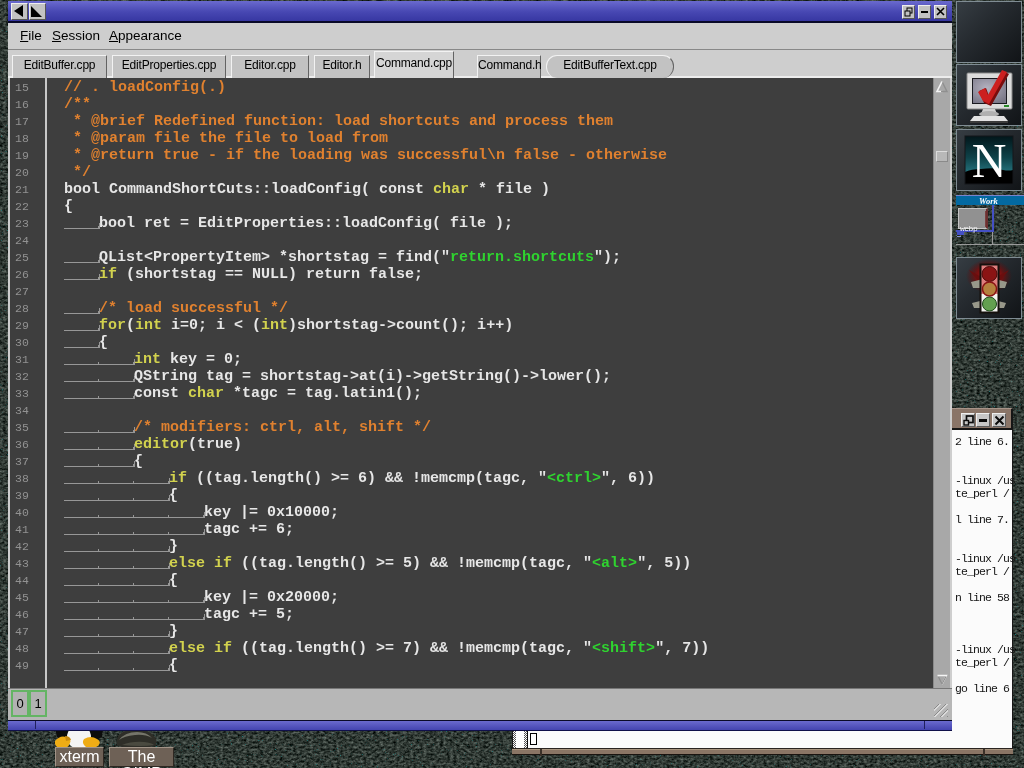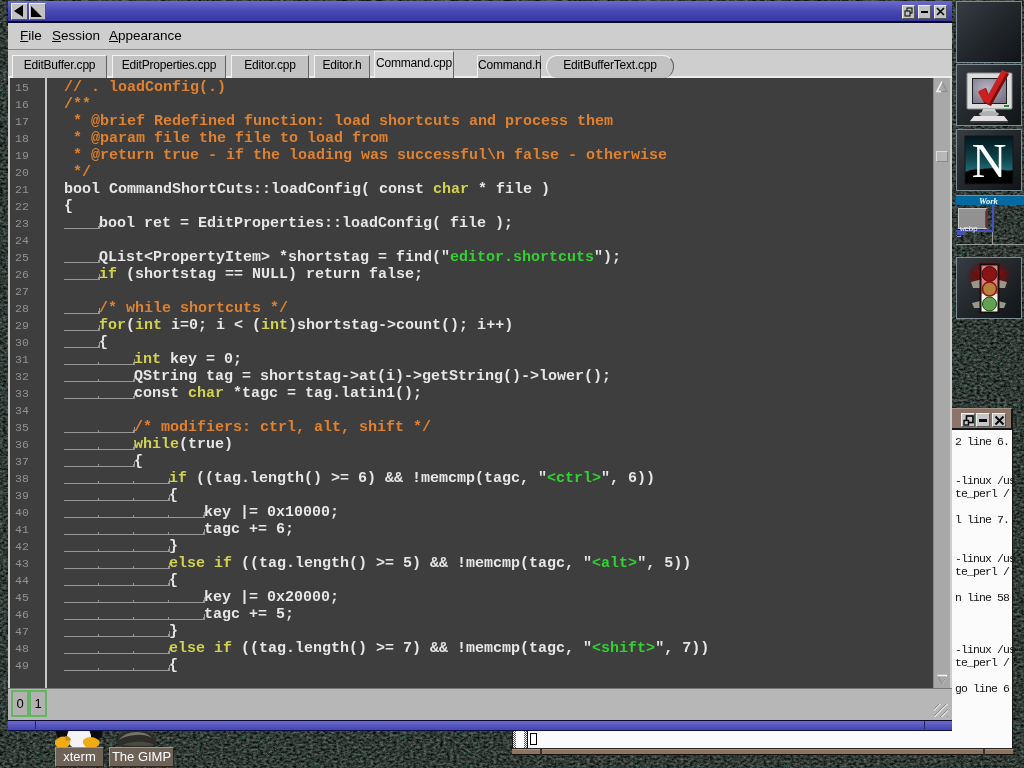--- a/index.html
+++ b/index.html
@@ -41,21 +41,21 @@
 i.t{display:inline-block;width:35px;height:3px;border-right:1px solid #979797;border-bottom:1px solid #979797;vertical-align:-2px;}
 i.e{display:inline-block;width:0px;height:6px;border-left:1px solid #979797;vertical-align:-2px;margin-right:-1px;}
 
 #vscroll{position:absolute;right:0;top:0;width:17px;height:100%;background:#a8a8a8;border-left:1px solid #8a8a8a;}
 
 #status{position:absolute;left:0;top:665px;width:944px;height:32px;background:#b7b7b7;border-top:1px solid #777;}
 .sbox{position:absolute;top:1px;width:18px;height:27px;border:2px solid #64b464;background:#b2b2b2;color:#000;font-size:13px;text-align:center;line-height:23px;}
 #grip{position:absolute;right:4px;top:15px;width:14px;height:13px;background:repeating-linear-gradient(135deg,#b7b7b7 0 3px,#8a8a8a 3px 4px,#dadada 4px 5px);}
 #resizebar{position:absolute;left:0;top:719px;width:944px;height:11px;background:linear-gradient(#6a6ace,#4444b0);border-top:1px solid #0a0a28;border-bottom:1px solid #10104a;}
 
-.applabel{position:absolute;z-index:1;background:#6e6156;border-top:1px solid #a29488;border-left:1px solid #a29488;border-right:1px solid #2f2822;border-bottom:1px solid #2f2822;color:#fff;font-size:13px;text-align:center;line-height:17px;height:20px;}
+.applabel{position:absolute;z-index:1;background:#6e6156;border-top:1px solid #a29488;border-left:1px solid #a29488;border-right:1px solid #2f2822;border-bottom:1px solid #2f2822;color:#fff;font-size:16px;text-align:center;line-height:17px;height:20px;}
 </style></head>
 <body>
 <svg id="bg" width="1024" height="768">
     <defs>
 <filter id="gran" x="0" y="0" width="100%" height="100%" color-interpolation-filters="sRGB">
 <feTurbulence type="fractalNoise" baseFrequency="0.3 0.42" numOctaves="4" seed="11" stitchTiles="stitch"></feTurbulence>
 <feColorMatrix type="matrix" values="0.55 0 0 0 -0.085  0.57 0 0 0 -0.06  0.55 0 0 0 -0.07  0 0 0 0 1"></feColorMatrix>
 </filter>
 <filter id="teal" x="0" y="0" width="100%" height="100%" color-interpolation-filters="sRGB">
 <feTurbulence type="fractalNoise" baseFrequency="0.8" numOctaves="2" seed="42" stitchTiles="stitch"></feTurbulence>
@@ -269,32 +269,32 @@
           <pre id="codepre"><span class="c">// . loadConfig(.)</span>
 <span class="c">/**</span>
 <span class="c"> * @brief Redefined function: load shortcuts and process them</span>
 <span class="c"> * @param file the file to load from</span>
 <span class="c"> * @return true - if the loading was successful\n false - otherwise</span>
 <span class="c"> */</span>
 bool CommandShortCuts::loadConfig( const <span class="k">char</span> * file )
 {
 <i class="t"></i><i class="e"></i>bool ret = EditProperties::loadConfig( file );
 
-<i class="t"></i><i class="e"></i>QList&lt;PropertyItem&gt; *shortstag = find("<span class="s">editor.shortcuts</span>");
+<i class="t"></i><i class="e"></i>QList&lt;PropertyItem&gt; *shortstag = find("<span class="s">return.shortcuts</span>");
 <i class="t"></i><i class="e"></i><span class="k">if</span> (shortstag == NULL) return false;
 
-<i class="t"></i><i class="e"></i><span class="c">/* while shortcuts */</span>
+<i class="t"></i><i class="e"></i><span class="c">/* load successful */</span>
 <i class="t"></i><i class="e"></i><span class="k">for</span>(<span class="k">int</span> i=0; i &lt; (<span class="k">int</span>)shortstag-&gt;count(); i++)
 <i class="t"></i><i class="e"></i>{
 <i class="t"></i><i class="t"></i><i class="e"></i><span class="k">int</span> key = 0;
 <i class="t"></i><i class="t"></i><i class="e"></i>QString tag = shortstag-&gt;at(i)-&gt;getString()-&gt;lower();
 <i class="t"></i><i class="t"></i><i class="e"></i>const <span class="k">char</span> *tagc = tag.latin1();
 
 <i class="t"></i><i class="t"></i><i class="e"></i><span class="c">/* modifiers: ctrl, alt, shift */</span>
-<i class="t"></i><i class="t"></i><i class="e"></i><span class="k">while</span>(true)
+<i class="t"></i><i class="t"></i><i class="e"></i><span class="k">editor</span>(true)
 <i class="t"></i><i class="t"></i><i class="e"></i>{
 <i class="t"></i><i class="t"></i><i class="t"></i><i class="e"></i><span class="k">if</span> ((tag.length() &gt;= 6) &amp;&amp; !memcmp(tagc, "<span class="s">&lt;ctrl&gt;</span>", 6))
 <i class="t"></i><i class="t"></i><i class="t"></i><i class="e"></i>{
 <i class="t"></i><i class="t"></i><i class="t"></i><i class="t"></i><i class="e"></i>key |= 0x10000;
 <i class="t"></i><i class="t"></i><i class="t"></i><i class="t"></i><i class="e"></i>tagc += 6;
 <i class="t"></i><i class="t"></i><i class="t"></i><i class="e"></i>}
 <i class="t"></i><i class="t"></i><i class="t"></i><i class="e"></i><span class="k">else</span> <span class="k">if</span> ((tag.length() &gt;= 5) &amp;&amp; !memcmp(tagc, "<span class="s">&lt;alt&gt;</span>", 5))
 <i class="t"></i><i class="t"></i><i class="t"></i><i class="e"></i>{
 <i class="t"></i><i class="t"></i><i class="t"></i><i class="t"></i><i class="e"></i>key |= 0x20000;
 <i class="t"></i><i class="t"></i><i class="t"></i><i class="t"></i><i class="e"></i>tagc += 5;

